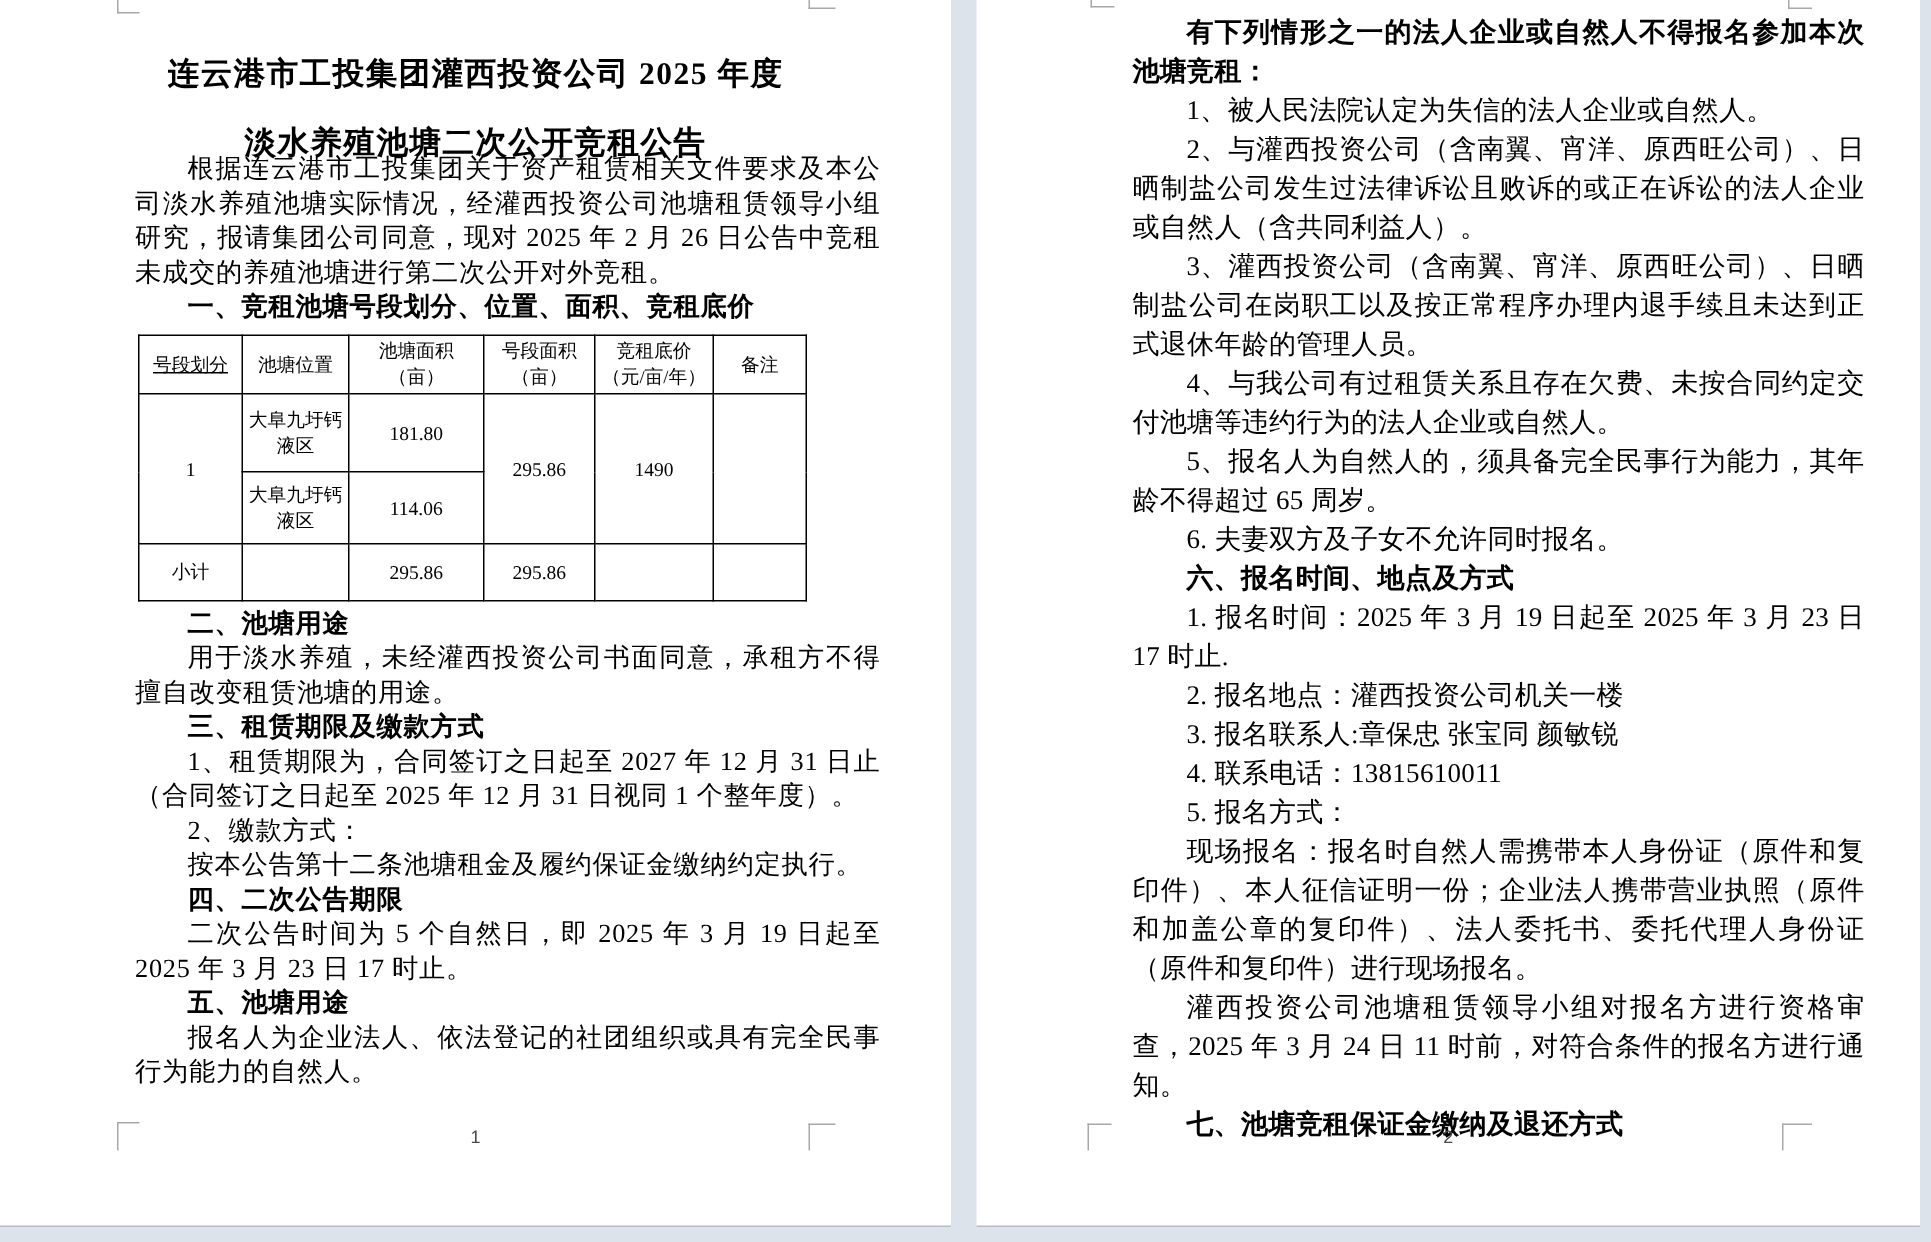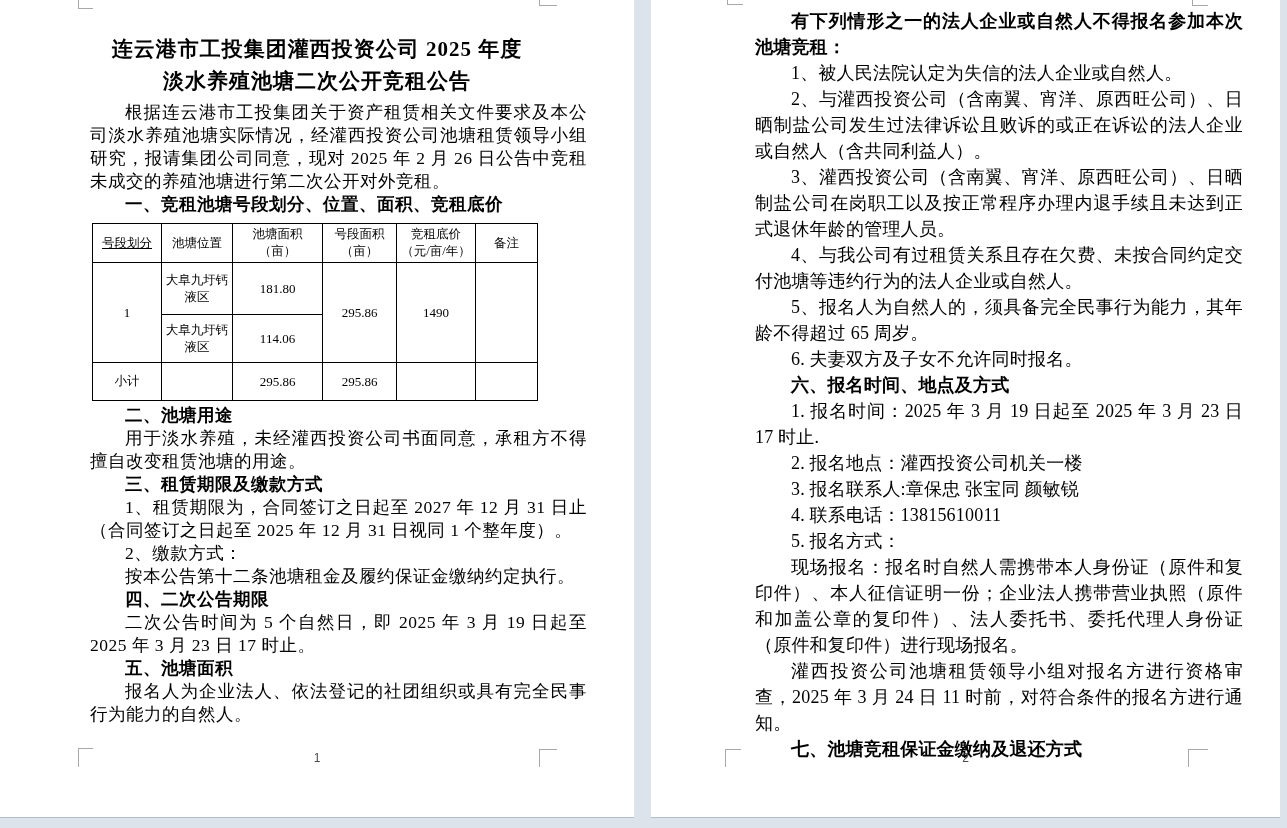--- a/index.html
+++ b/index.html
@@ -25,21 +25,21 @@
   .mark { position: absolute; border: 0 solid #a8a8a8; }
   .mark.top    { border-left-width: 1px; border-bottom-width: 1px; }
   .mark.bottom { border-left-width: 1px; border-top-width: 1px; }
 
   .doc-title {
     position: absolute; left: 0; width: 100%;
     text-align: center; font-weight: 700; font-size: 21px; line-height: 30px;
     letter-spacing: 1px;
   }
   .t1 { top: 34px; }
-  .t2 { top: 66px; }
+  .t2 { top: 80px; }
 
   .content {
     position: absolute;
     text-align: justify;
   }
   .content-1 {
     left: 90px; top: 101px; width: 497px;
     font-size: 17.5px; line-height: 23px; letter-spacing: 0.5px;
   }
   .content-2 {
@@ -136,21 +136,21 @@
       <p class="ind">用于淡水养殖，未经灌西投资公司书面同意，承租方不得擅自改变租赁池塘的用途。</p>
 
       <p class="heading mt4">三、租赁期限及缴款方式</p>
       <p class="ind mt6">1、租赁期限为，合同签订之日起至 2027 年 12 月 31 日止（合同签订之日起至 2025 年 12 月 31 日视同 1 个整年度）。</p>
       <p class="ind">2、缴款方式：</p>
       <p class="ind">按本公告第十二条池塘租金及履约保证金缴纳约定执行。</p>
 
       <p class="heading mt2">四、二次公告期限</p>
       <p class="ind">二次公告时间为 5 个自然日，即 2025 年 3 月 19 日起至 2025 年 3 月 23 日 17 时止。</p>
 
-      <p class="heading mt3">五、池塘面积</p>
+      <p class="heading mt3">五、池塘用途</p>
       <p class="ind">报名人为企业法人、依法登记的社团组织或具有完全民事行为能力的自然人。</p>
     </div>
 
     <div class="pageno">1</div>
   </div>
 
   <div class="page page-2">
     <div class="mark top" style="left:76px;  top:0;     width:16px; height:5px;"></div>
     <div class="mark top" style="left:541px; top:0;     width:16px; height:6px;"></div>
     <div class="mark bottom" style="left:74px;  top:749px; width:16px; height:18px;"></div>

